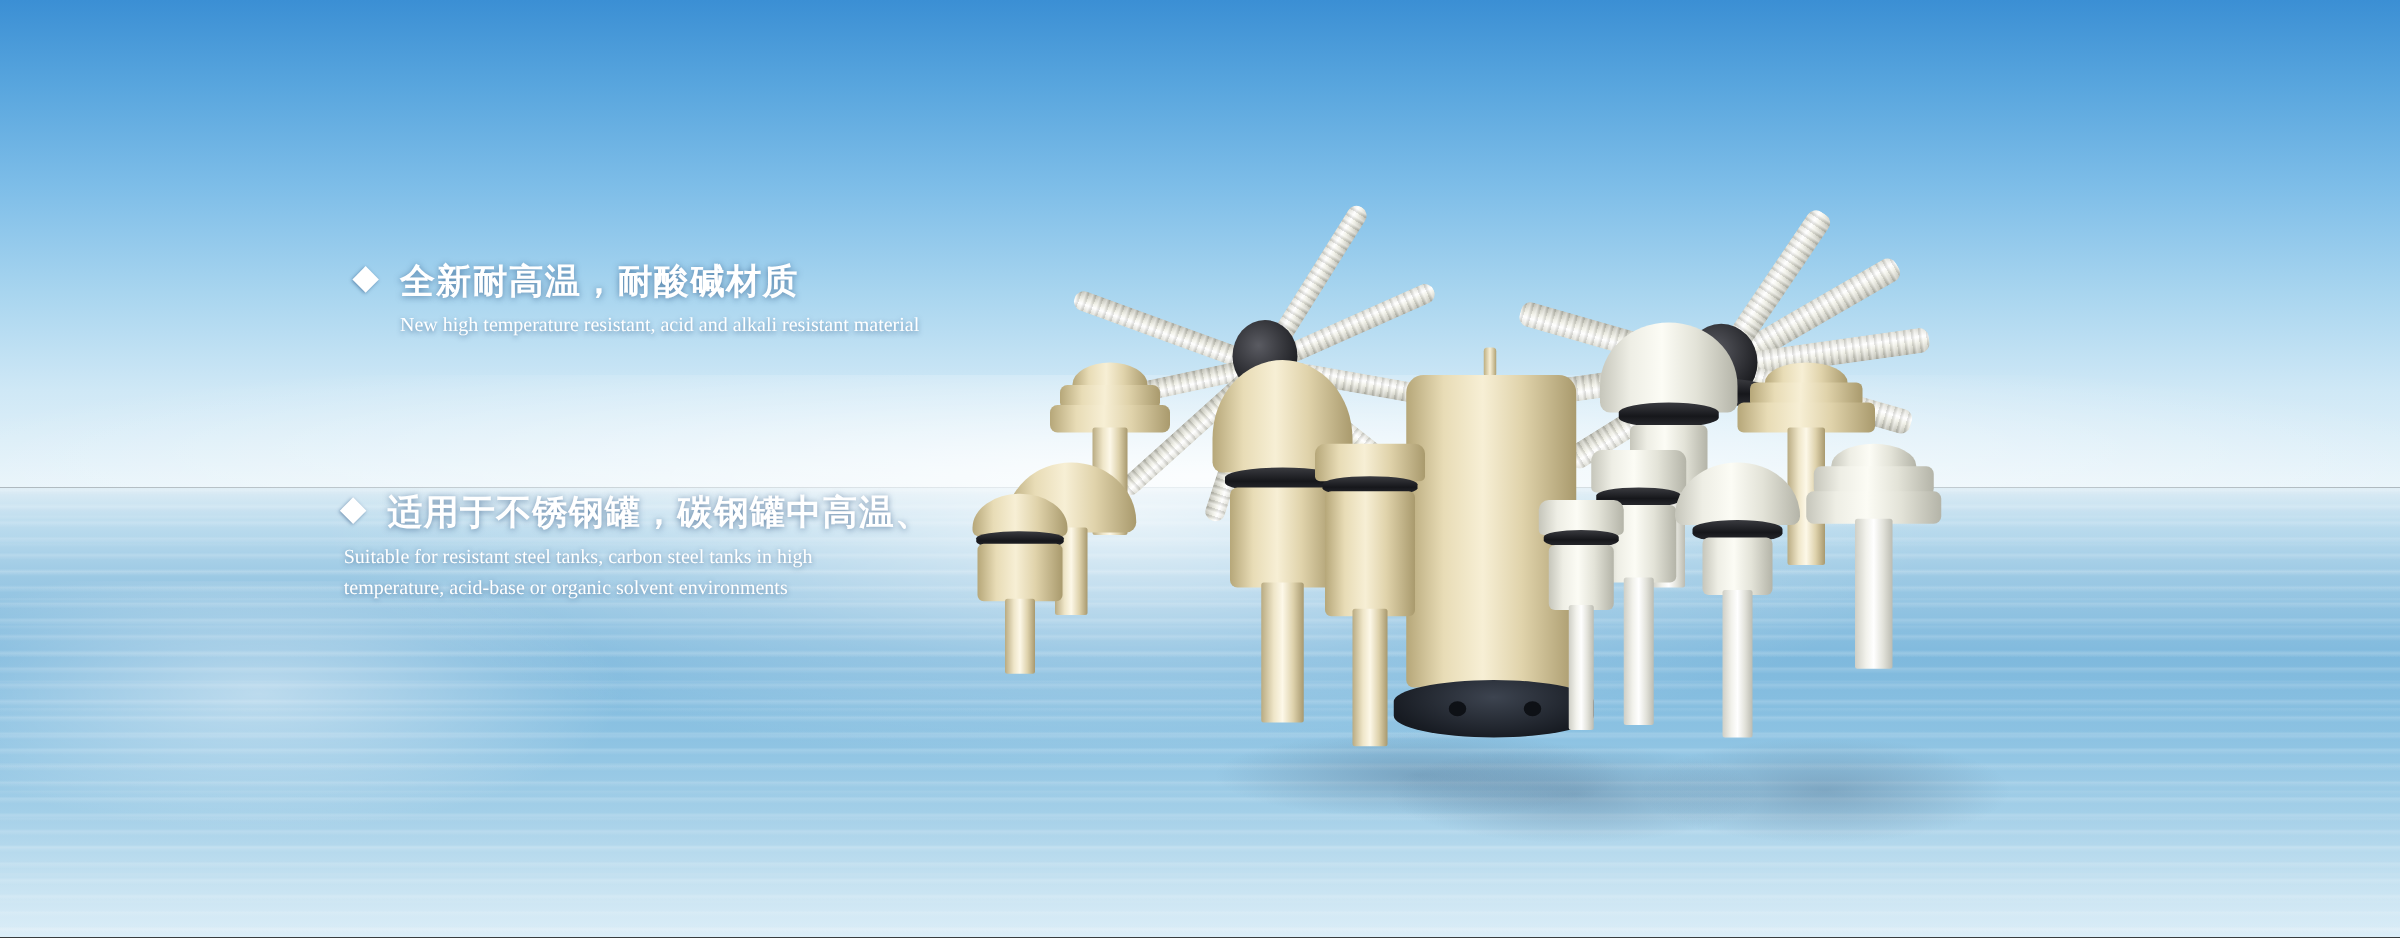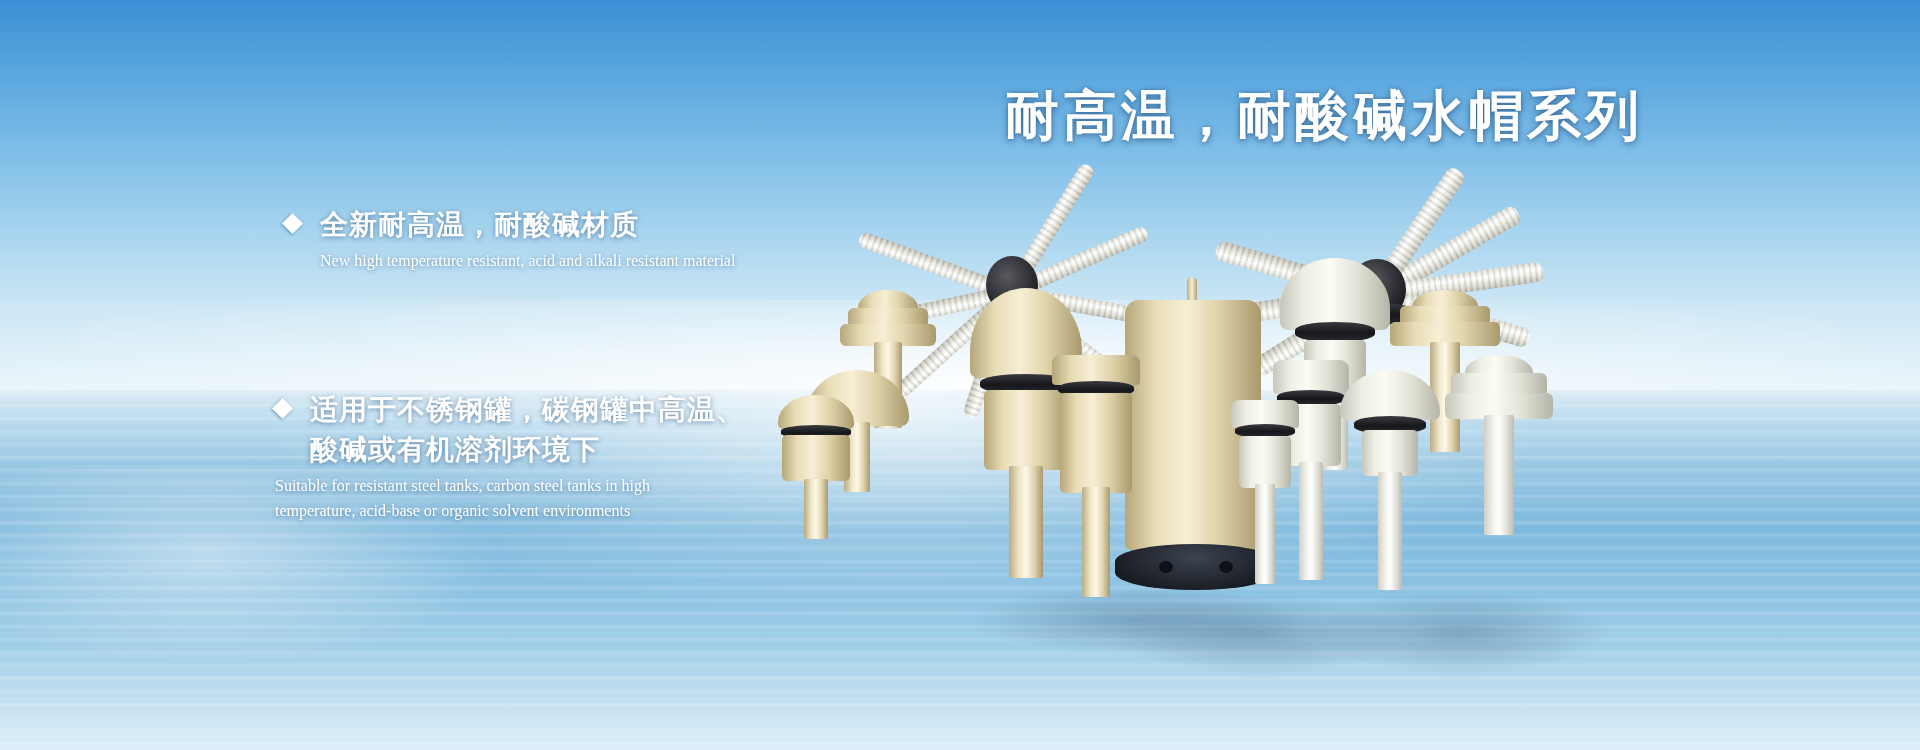--- a/index.html
+++ b/index.html
@@ -227,38 +227,36 @@
 
 <div class="banner">
 
   <div class="sky"></div>
   <div class="horizon-glow"></div>
   <div class="water"></div>
   <div class="water-ripples"></div>
   <div class="water-shimmer"></div>
   <div class="water-left-sparkle"></div>
 
-  <div class="headline">耐高温，耐酸碱水帽系列</div>
 
   <div class="bullet-block one">
     <div class="bullet-row">
       <div class="diamond"></div>
       <div class="cn-line">全新耐高温，耐酸碱材质</div>
     </div>
     <div class="en-wrap">
       <div class="en-line">New high temperature resistant, acid and alkali resistant material</div>
     </div>
   </div>
 
   <div class="bullet-block two">
     <div class="bullet-row">
       <div class="diamond"></div>
       <div>
         <div class="cn-line">适用于不锈钢罐，碳钢罐中高温、</div>
-        <div class="cn-line">酸碱或有机溶剂环境下</div>
       </div>
     </div>
     <div class="en-wrap indent2">
       <div class="en-line">Suitable for resistant steel tanks, carbon steel tanks in high</div>
       <div class="en-line">temperature, acid-base or organic solvent environments</div>
     </div>
   </div>
 
   <div class="products">
 

